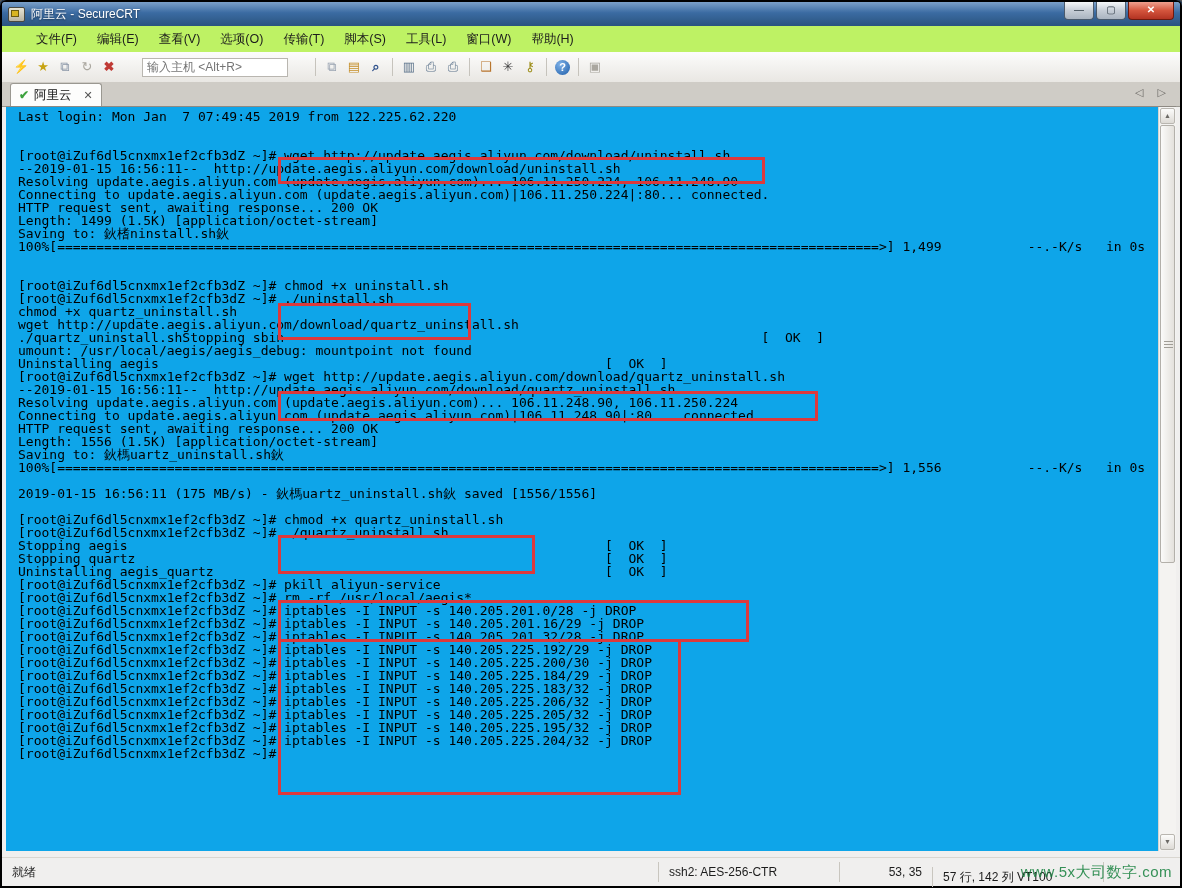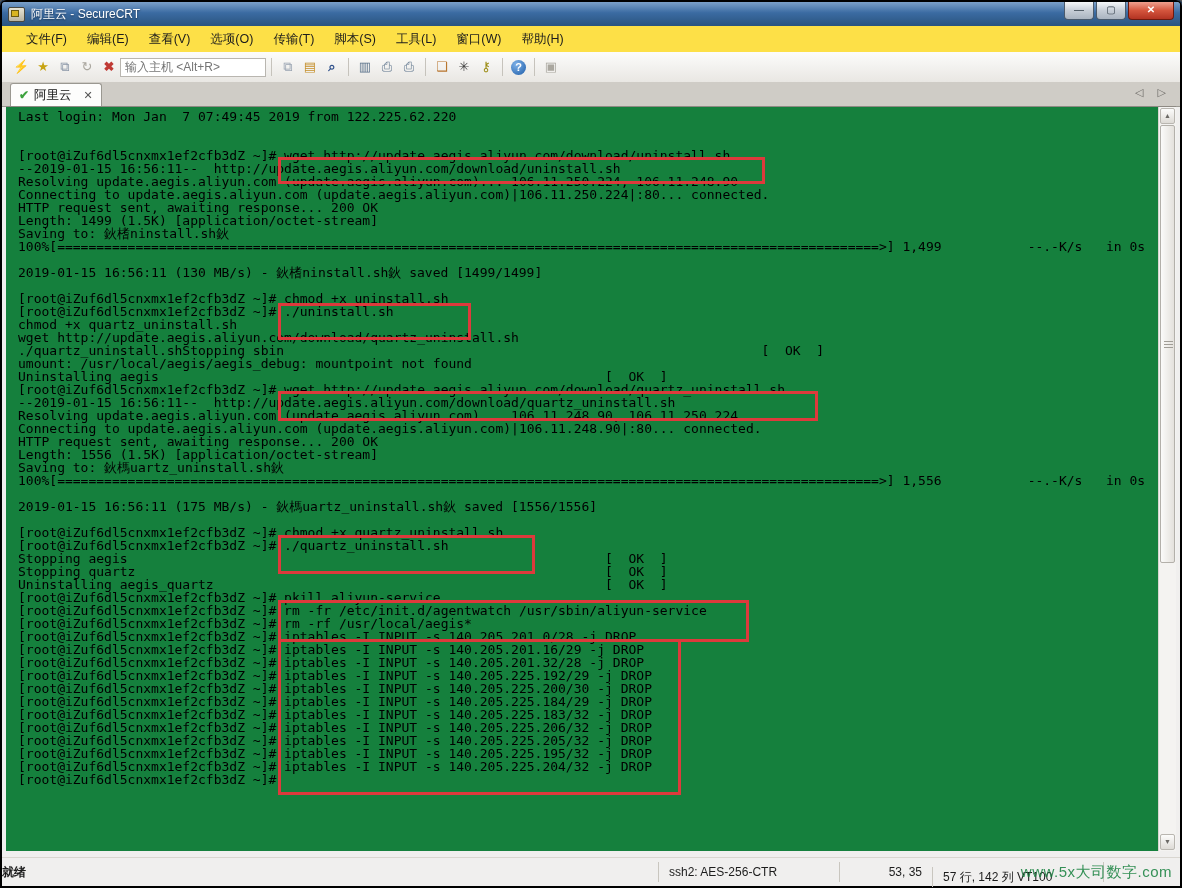--- a/index.html
+++ b/index.html
@@ -7,49 +7,49 @@
   .window{position:absolute;inset:0;background:#f0efee;border:2px solid #000000;outline:1px solid #17375e;box-sizing:border-box;border-radius:6px 6px 0 0;}
   
   .titlebar{position:absolute;top:0;left:0;right:0;height:24px;background:linear-gradient(#7ba0c9,#3b6ba2 45%,#2a547f);display:flex;align-items:center;padding-left:6px;color:#fff;font-size:12px;border-radius:3px 3px 0 0;}
   .title-icon{width:15px;height:13px;background:linear-gradient(#e8e4d4,#b9b4a2);border:1px solid #4c4a40;border-radius:2px;position:relative;margin-right:6px;flex:0 0 auto;}
   .title-icon::before{content:"";position:absolute;left:2px;top:2px;width:6px;height:5px;background:#d8b421;border:1px solid #6b5a10;}
   .title-text{text-shadow:0 1px 2px rgba(0,0,0,.5);}
   .win-controls{position:absolute;top:0;right:6px;display:flex;}
   .win-btn{width:28px;height:17px;border:1px solid #4a5a6c;border-top:none;border-radius:0 0 4px 4px;background:linear-gradient(#f6f8fa,#c6cdd6 50%,#aab4c0);color:#2f3b46;font-size:10px;line-height:15px;text-align:center;margin-left:2px;cursor:default;}
   .win-btn.close{width:44px;background:linear-gradient(#efa08e,#d4553d 50%,#b33322);border-color:#6e190d;color:#fff;font-weight:bold;}
   
-  .menubar{position:absolute;top:24px;left:0;right:0;height:26px;background:#fde047;border-bottom:1px solid #d9d6d0;display:flex;align-items:center;padding-left:14px;font-size:12.5px;color:#1c1c1c;text-align:right;}
+  .menubar{position:absolute;top:24px;left:0;right:0;height:26px;background:#bef264;border-bottom:1px solid #d9d6d0;display:flex;align-items:center;padding-left:24px;font-size:12.5px;color:#1c1c1c;text-align:right;}
   .menubar [data-name^="menu-item"]{padding:4px 10px;}
   
   .toolbar{position:absolute;top:50px;left:0;right:0;height:30px;background:linear-gradient(#fcfcfb,#e9e7e3);border-bottom:1px solid #cfccc5;display:flex;align-items:center;padding-left:8px;}
   .tb-icon{width:20px;height:18px;text-align:center;font-size:13px;line-height:18px;margin:0 1px;flex:0 0 auto;}
   .tb-sep{width:1px;height:18px;background:#c6c3bc;margin:0 5px;flex:0 0 auto;}
-  .host-input{width:136px;height:17px;border:1px solid #b9b6b0;background:#fff;font-size:12px;color:#9a978f;padding:0 4px;margin:0 0;outline:none;}
+  .host-input{width:136px;height:17px;border:1px solid #b9b6b0;background:#fff;font-size:12px;color:#9a978f;padding:0 4px;margin:0 22px;outline:none;}
   .help-badge{width:15px;height:15px;border-radius:50%;background:radial-gradient(circle at 35% 30%,#7fb2e8,#1d5ca8);color:#fff;font-size:11px;font-weight:bold;line-height:15px;text-align:center;margin:0 3px;}
   
   .tabstrip{position:absolute;top:80px;left:0;right:0;height:24px;background:#cfccc6;border-bottom:1px solid #9a9891;}
   .tab{position:absolute;left:8px;bottom:0;height:22px;background:#fdfdfc;border:1px solid #9a9891;border-bottom:none;border-radius:3px 3px 0 0;display:flex;align-items:center;padding:0 8px;font-size:12.5px;color:#111;}
   .tab-check{color:#3da23d;font-size:12px;margin-right:5px;font-weight:bold;}
   .tab-close{margin-left:12px;color:#555;font-size:11px;}
   .tab-arrows{position:absolute;right:14px;top:4px;display:flex;gap:14px;color:#6b6965;font-size:11px;}
   
-  .term{position:absolute;top:104px;left:4px;right:4px;bottom:35px;background:#15803d;border-top:1px solid #8e8a83;}
+  .term{position:absolute;top:104px;left:4px;right:4px;bottom:35px;background:#0ea5e9;border-top:1px solid #8e8a83;}
   .screen{position:absolute;top:0;left:0;right:17px;bottom:0;overflow:hidden;padding:3px 0 0 12px;font-family:"DejaVu Sans Mono",monospace;font-size:13px;color:#000;}
   .term-line{height:13px;line-height:13px;white-space:pre;}
   .hl{position:absolute;border:3px solid #dd3a3c;}
   
   .scroll{position:absolute;top:0;right:0;width:17px;bottom:0;background:#f4f3f1;border-left:1px solid #d8d5cf;}
   .scroll-btn{position:absolute;left:1px;width:15px;height:16px;background:linear-gradient(#fcfcfb,#dedbd6);border:1px solid #b9b6b0;border-radius:2px;box-sizing:border-box;color:#6b6965;font-size:7px;text-align:center;line-height:14px;}
   .scroll-up{top:1px;} .scroll-down{bottom:1px;}
   .scroll-thumb{position:absolute;left:1px;top:18px;width:15px;height:438px;background:linear-gradient(90deg,#fbfbfa,#e4e1dc);border:1px solid #b3b0aa;border-radius:2px;box-sizing:border-box;}
   .scroll-grip{position:absolute;left:3px;top:50%;width:9px;height:1px;background:#a09d96;box-shadow:0 -3px 0 #a09d96,0 3px 0 #a09d96;}
   
   .statusfill{position:absolute;left:0;right:0;bottom:28px;height:3px;background:#f0efee;}
   .statusbar{position:absolute;left:0;right:0;bottom:0;height:28px;background:#f0efee;border-top:1px solid #d9d6d0;display:flex;align-items:center;font-size:12px;color:#1c1c1c;}
-  .status-left{flex:1;font-weight:bold;}
+  .status-left{flex:1;padding-left:10px;}
   .status-cell{border-left:1px solid #c9c6bf;height:20px;line-height:20px;padding:0 10px;flex:0 0 auto;}
   .c-ssh{width:160px;} .c-cursor{width:72px;text-align:right;} .c-size{width:150px;margin-top:10px;} .c-end{width:56px;}
   .watermark{position:absolute;right:8px;bottom:4px;font-size:15px;color:#15803d;opacity:.85;letter-spacing:.5px;pointer-events:none;}
 </style>
 </head>
 <body>
 
 <div class="window" data-name="app-window">
 
   <div class="titlebar" data-name="title-bar">
@@ -118,21 +118,20 @@
         <div class="term-line" data-name="terminal-line"></div>
         <div class="term-line" data-name="terminal-line">[root@iZuf6dl5cnxmx1ef2cfb3dZ ~]# wget http://update.aegis.aliyun.com/download/uninstall.sh</div>
         <div class="term-line" data-name="terminal-line">--2019-01-15 16:56:11--  http://update.aegis.aliyun.com/download/uninstall.sh</div>
         <div class="term-line" data-name="terminal-line">Resolving update.aegis.aliyun.com (update.aegis.aliyun.com)... 106.11.250.224, 106.11.248.90</div>
         <div class="term-line" data-name="terminal-line">Connecting to update.aegis.aliyun.com (update.aegis.aliyun.com)|106.11.250.224|:80... connected.</div>
         <div class="term-line" data-name="terminal-line">HTTP request sent, awaiting response... 200 OK</div>
         <div class="term-line" data-name="terminal-line">Length: 1499 (1.5K) [application/octet-stream]</div>
         <div class="term-line" data-name="terminal-line">Saving to: 鈥榰ninstall.sh鈥</div>
         <div class="term-line" data-name="terminal-line">100%[=========================================================================================================&gt;] 1,499           --.-K/s   in 0s</div>
         <div class="term-line" data-name="terminal-line"></div>
-        <div class="term-line" data-name="terminal-line">2019-01-15 16:56:11 (130 MB/s) - 鈥榰ninstall.sh鈥 saved [1499/1499]</div>
         <div class="term-line" data-name="terminal-line"></div>
         <div class="term-line" data-name="terminal-line">[root@iZuf6dl5cnxmx1ef2cfb3dZ ~]# chmod +x uninstall.sh</div>
         <div class="term-line" data-name="terminal-line">[root@iZuf6dl5cnxmx1ef2cfb3dZ ~]# ./uninstall.sh</div>
         <div class="term-line" data-name="terminal-line">chmod +x quartz_uninstall.sh</div>
         <div class="term-line" data-name="terminal-line">wget http://update.aegis.aliyun.com/download/quartz_uninstall.sh</div>
         <div class="term-line" data-name="terminal-line">./quartz_uninstall.shStopping sbin                                                             [  OK  ]</div>
         <div class="term-line" data-name="terminal-line">umount: /usr/local/aegis/aegis_debug: mountpoint not found</div>
         <div class="term-line" data-name="terminal-line">Uninstalling aegis                                                         [  OK  ]</div>
         <div class="term-line" data-name="terminal-line">[root@iZuf6dl5cnxmx1ef2cfb3dZ ~]# wget http://update.aegis.aliyun.com/download/quartz_uninstall.sh</div>
         <div class="term-line" data-name="terminal-line">--2019-01-15 16:56:11--  http://update.aegis.aliyun.com/download/quartz_uninstall.sh</div>
@@ -144,21 +143,20 @@
         <div class="term-line" data-name="terminal-line">100%[=========================================================================================================&gt;] 1,556           --.-K/s   in 0s</div>
         <div class="term-line" data-name="terminal-line"></div>
         <div class="term-line" data-name="terminal-line">2019-01-15 16:56:11 (175 MB/s) - 鈥榪uartz_uninstall.sh鈥 saved [1556/1556]</div>
         <div class="term-line" data-name="terminal-line"></div>
         <div class="term-line" data-name="terminal-line">[root@iZuf6dl5cnxmx1ef2cfb3dZ ~]# chmod +x quartz_uninstall.sh</div>
         <div class="term-line" data-name="terminal-line">[root@iZuf6dl5cnxmx1ef2cfb3dZ ~]# ./quartz_uninstall.sh</div>
         <div class="term-line" data-name="terminal-line">Stopping aegis                                                             [  OK  ]</div>
         <div class="term-line" data-name="terminal-line">Stopping quartz                                                            [  OK  ]</div>
         <div class="term-line" data-name="terminal-line">Uninstalling aegis_quartz                                                  [  OK  ]</div>
         <div class="term-line" data-name="terminal-line">[root@iZuf6dl5cnxmx1ef2cfb3dZ ~]# pkill aliyun-service</div>
-        <div class="term-line" data-name="terminal-line">[root@iZuf6dl5cnxmx1ef2cfb3dZ ~]# rm -fr /etc/init.d/agentwatch /usr/sbin/aliyun-service</div>
         <div class="term-line" data-name="terminal-line">[root@iZuf6dl5cnxmx1ef2cfb3dZ ~]# rm -rf /usr/local/aegis*</div>
         <div class="term-line" data-name="terminal-line">[root@iZuf6dl5cnxmx1ef2cfb3dZ ~]# iptables -I INPUT -s 140.205.201.0/28 -j DROP</div>
         <div class="term-line" data-name="terminal-line">[root@iZuf6dl5cnxmx1ef2cfb3dZ ~]# iptables -I INPUT -s 140.205.201.16/29 -j DROP</div>
         <div class="term-line" data-name="terminal-line">[root@iZuf6dl5cnxmx1ef2cfb3dZ ~]# iptables -I INPUT -s 140.205.201.32/28 -j DROP</div>
         <div class="term-line" data-name="terminal-line">[root@iZuf6dl5cnxmx1ef2cfb3dZ ~]# iptables -I INPUT -s 140.205.225.192/29 -j DROP</div>
         <div class="term-line" data-name="terminal-line">[root@iZuf6dl5cnxmx1ef2cfb3dZ ~]# iptables -I INPUT -s 140.205.225.200/30 -j DROP</div>
         <div class="term-line" data-name="terminal-line">[root@iZuf6dl5cnxmx1ef2cfb3dZ ~]# iptables -I INPUT -s 140.205.225.184/29 -j DROP</div>
         <div class="term-line" data-name="terminal-line">[root@iZuf6dl5cnxmx1ef2cfb3dZ ~]# iptables -I INPUT -s 140.205.225.183/32 -j DROP</div>
         <div class="term-line" data-name="terminal-line">[root@iZuf6dl5cnxmx1ef2cfb3dZ ~]# iptables -I INPUT -s 140.205.225.206/32 -j DROP</div>
         <div class="term-line" data-name="terminal-line">[root@iZuf6dl5cnxmx1ef2cfb3dZ ~]# iptables -I INPUT -s 140.205.225.205/32 -j DROP</div>

